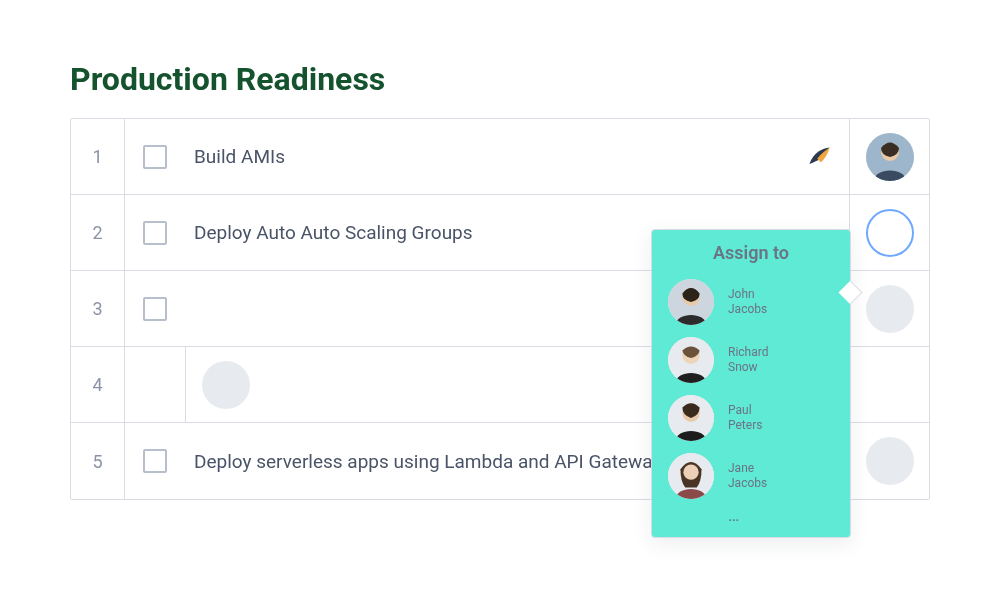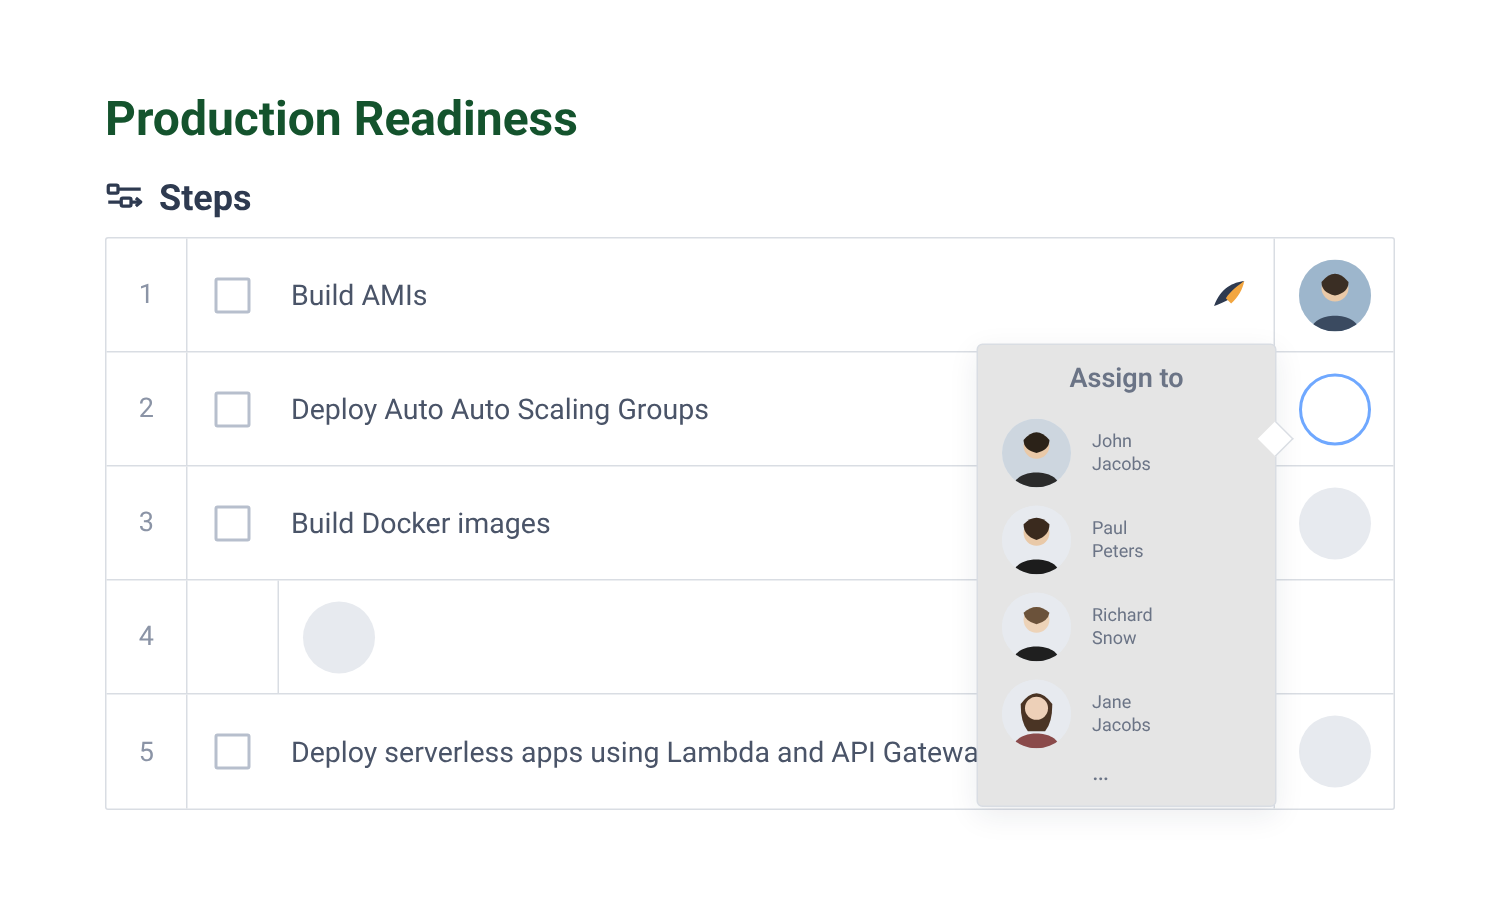--- a/index.html
+++ b/index.html
@@ -118,21 +118,21 @@
     background: #fff;
   }
   .avatar svg { width: 100%; height: 100%; }
 
   
   .popover {
     position: absolute;
     left: 651px;
     top: 229px;
     width: 200px;
-    background: #e5e5e5;
+    background: #5eead4;
     border: 1px solid #d9dde3;
     border-radius: 4px;
     box-shadow: 0 6px 20px rgba(30,40,60,0.08);
     padding: 12px 16px 8px 16px;
     z-index: 20;
   }
   .popover::after {
     content: "";
     position: absolute;
     right: -9px;
@@ -170,33 +170,20 @@
     padding-left: 60px;
     padding-bottom: 4px;
   }
 </style>
 </head>
 <body>
 
 <div class="container">
   <h1 class="page-title">Production Readiness</h1>
 
-  <div class="section-header">
-    <span class="icon">
-      <svg viewBox="0 0 24 24" fill="none" stroke="#2e3a50" stroke-width="2">
-        <rect x="2" y="4" width="6" height="5" rx="1"></rect>
-        <line x1="8" y1="6.5" x2="22" y2="6.5"></line>
-        <rect x="10" y="12" width="6" height="5" rx="1"></rect>
-        <line x1="2" y1="14.5" x2="10" y2="14.5"></line>
-        <line x1="16" y1="14.5" x2="22" y2="14.5"></line>
-        <polyline points="19 12 22 14.5 19 17" stroke-linejoin="round"></polyline>
-      </svg>
-    </span>
-    <h2 class="section-title">Steps</h2>
-  </div>
 
   <div class="steps-table">
 
     <div class="step-row">
       <div class="step-num">1</div>
       <div class="step-body">
         <span class="checkbox"></span>
         <span class="step-label">Build AMIs</span>
       </div>
       <div class="step-service">
@@ -226,21 +213,20 @@
       <div class="step-service"></div>
       <div class="step-assignee">
         <span class="avatar selected"></span>
       </div>
     </div>
 
     <div class="step-row">
       <div class="step-num">3</div>
       <div class="step-body">
         <span class="checkbox"></span>
-        <span class="step-label">Build Docker images</span>
       </div>
       <div class="step-service"></div>
       <div class="step-assignee">
         <span class="avatar"></span>
       </div>
     </div>
 
     <div class="step-row">
       <div class="step-num">4</div>
       <div class="step-service"></div>
@@ -278,41 +264,41 @@
     </span>
     <span class="popover-name">
       <span>John</span><br><span>Jacobs</span>
     </span>
   </div>
 
   <div class="popover-item">
     <span class="avatar">
       <svg viewBox="0 0 48 48">
           <rect width="48" height="48" fill="#e7eaef"></rect>
-          <circle cx="24" cy="19" r="9" fill="#e9c9a8"></circle>
-          <path d="M8 48 C 8 34, 40 34, 40 48 Z" fill="#1c1c1c"></path>
-          <path d="M15 13 Q24 4 33 13 Q33 21 24 24 Q15 21 15 13 Z" fill="#3a2a1e"></path>
+          <circle cx="24" cy="19" r="9" fill="#edd3b8"></circle>
+          <path d="M8 48 C 8 34, 40 34, 40 48 Z" fill="#1f1f1f"></path>
+          <path d="M15 14 Q24 6 33 14 Q32 20 24 22 Q16 20 15 14 Z" fill="#6b523a"></path>
         </svg>
     </span>
     <span class="popover-name">
-      <span>Paul</span><br><span>Peters</span>
+      <span>Richard</span><br><span>Snow</span>
     </span>
   </div>
 
   <div class="popover-item">
     <span class="avatar">
       <svg viewBox="0 0 48 48">
           <rect width="48" height="48" fill="#e7eaef"></rect>
-          <circle cx="24" cy="19" r="9" fill="#edd3b8"></circle>
-          <path d="M8 48 C 8 34, 40 34, 40 48 Z" fill="#1f1f1f"></path>
-          <path d="M15 14 Q24 6 33 14 Q32 20 24 22 Q16 20 15 14 Z" fill="#6b523a"></path>
+          <circle cx="24" cy="19" r="9" fill="#e9c9a8"></circle>
+          <path d="M8 48 C 8 34, 40 34, 40 48 Z" fill="#1c1c1c"></path>
+          <path d="M15 13 Q24 4 33 13 Q33 21 24 24 Q15 21 15 13 Z" fill="#3a2a1e"></path>
         </svg>
     </span>
     <span class="popover-name">
-      <span>Richard</span><br><span>Snow</span>
+      <span>Paul</span><br><span>Peters</span>
     </span>
   </div>
 
   <div class="popover-item">
     <span class="avatar">
       <svg viewBox="0 0 48 48">
           <rect width="48" height="48" fill="#e7eaef"></rect>
           <circle cx="24" cy="19" r="9" fill="#edd0b8"></circle>
           <path d="M8 48 C 8 34, 40 34, 40 48 Z" fill="#8a4a4a"></path>
           <path d="M13 17 Q24 2 35 17 Q35 30 30 36 L18 36 Q13 30 13 17 Z" fill="#4a3424"></path>

